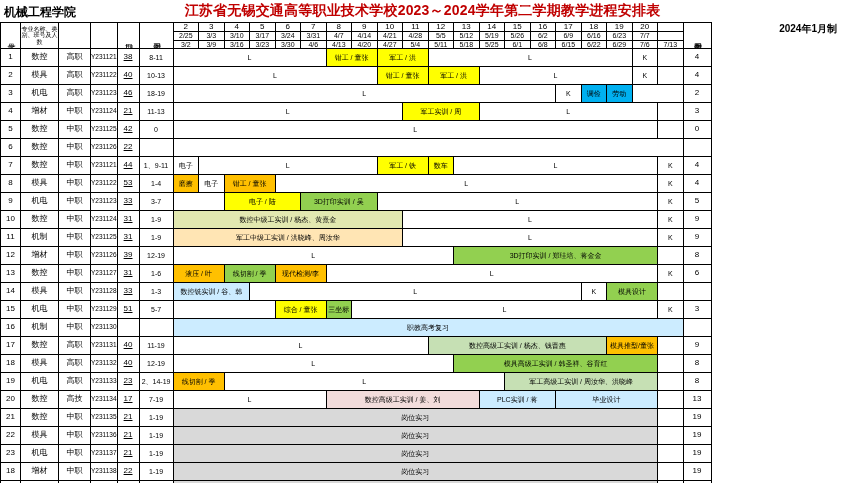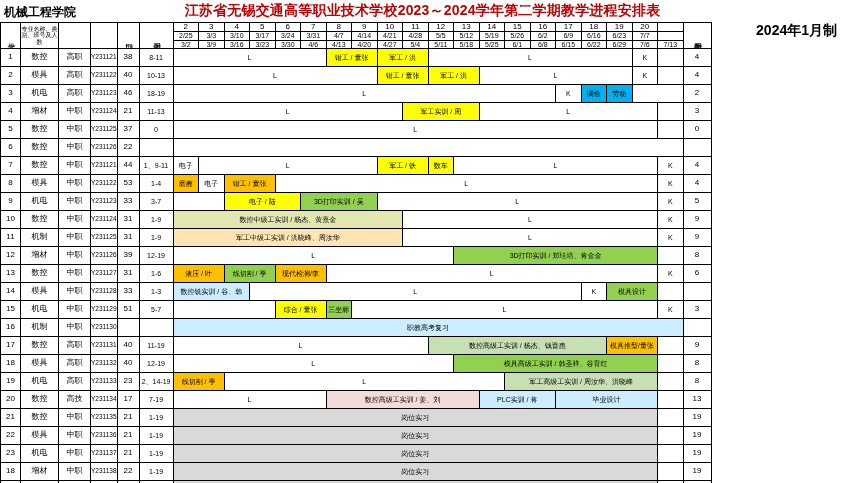--- a/index.html
+++ b/index.html
@@ -26,21 +26,21 @@
   }
   .main-title {
     position: absolute; left: 0; right: 0; top: 2px;
     text-align: center;
     font-size: 14px; font-weight: bold;
     color: #c00000;
     letter-spacing: 0.2px;
   }
   .sub-right {
     position: absolute; right: 8px; top: 22px;
-    font-size: 14px; font-weight: bold;
+    font-size: 10px; font-weight: bold;
   }
 
   table.sched {
     border-collapse: collapse;
     table-layout: fixed;
     margin-top: 2px;
     font-size: 8px;
   }
   table.sched td, table.sched th {
     border: 1px solid #000;
@@ -50,21 +50,21 @@
     overflow: hidden;
     white-space: nowrap;
     font-weight: normal;
     line-height: 1.05;
   }
 
   .c-no { width: 20px; }
   .c-major { width: 38px; margin-left: 44px; }
   .c-level { width: 32px; }
   .c-class { width: 26px; font-size: 6px; }
-  .c-weeks { width: 22px; }
+  .c-weeks { width: 22px; text-decoration: underline; }
   .c-prac { width: 34px; }
   .c-week { width: 25.5px; }
   .c-sum { width: 28px; }
 
   .hdr-cell { font-size: 8px; background: #ffffff; }
   .hdr-date { font-size: 7px; }
   .hdr-wk { font-size: 8px; font-weight: normal; }
 
   .rowcell { height: 18px; }
 
@@ -245,21 +245,21 @@
           <td colspan="3" class="c-week f-yellow tiny7">军工实训 / 周</td>
           <td colspan="7" class="c-week f-white tiny7">L</td>
           <td colspan="1" class="c-week f-white tiny7"></td>
           <td class="c-sum">3</td>
         </tr>
         <tr class="rowcell">
           <td class="c-no">5</td>
           <td class="c-major">数控</td>
           <td class="c-level">中职</td>
           <td class="c-class tiny">Y231125</td>
-          <td class="c-weeks">37</td>
+          <td class="c-weeks">42</td>
           <td class="c-prac tiny7">0</td>
           <td colspan="19" class="c-week f-white tiny7">L</td>
           <td colspan="1" class="c-week f-white tiny7"></td>
           <td class="c-sum">0</td>
         </tr>
         <tr class="rowcell">
           <td class="c-no">6</td>
           <td class="c-major">数控</td>
           <td class="c-level">中职</td>
           <td class="c-class tiny">Y231126</td>

